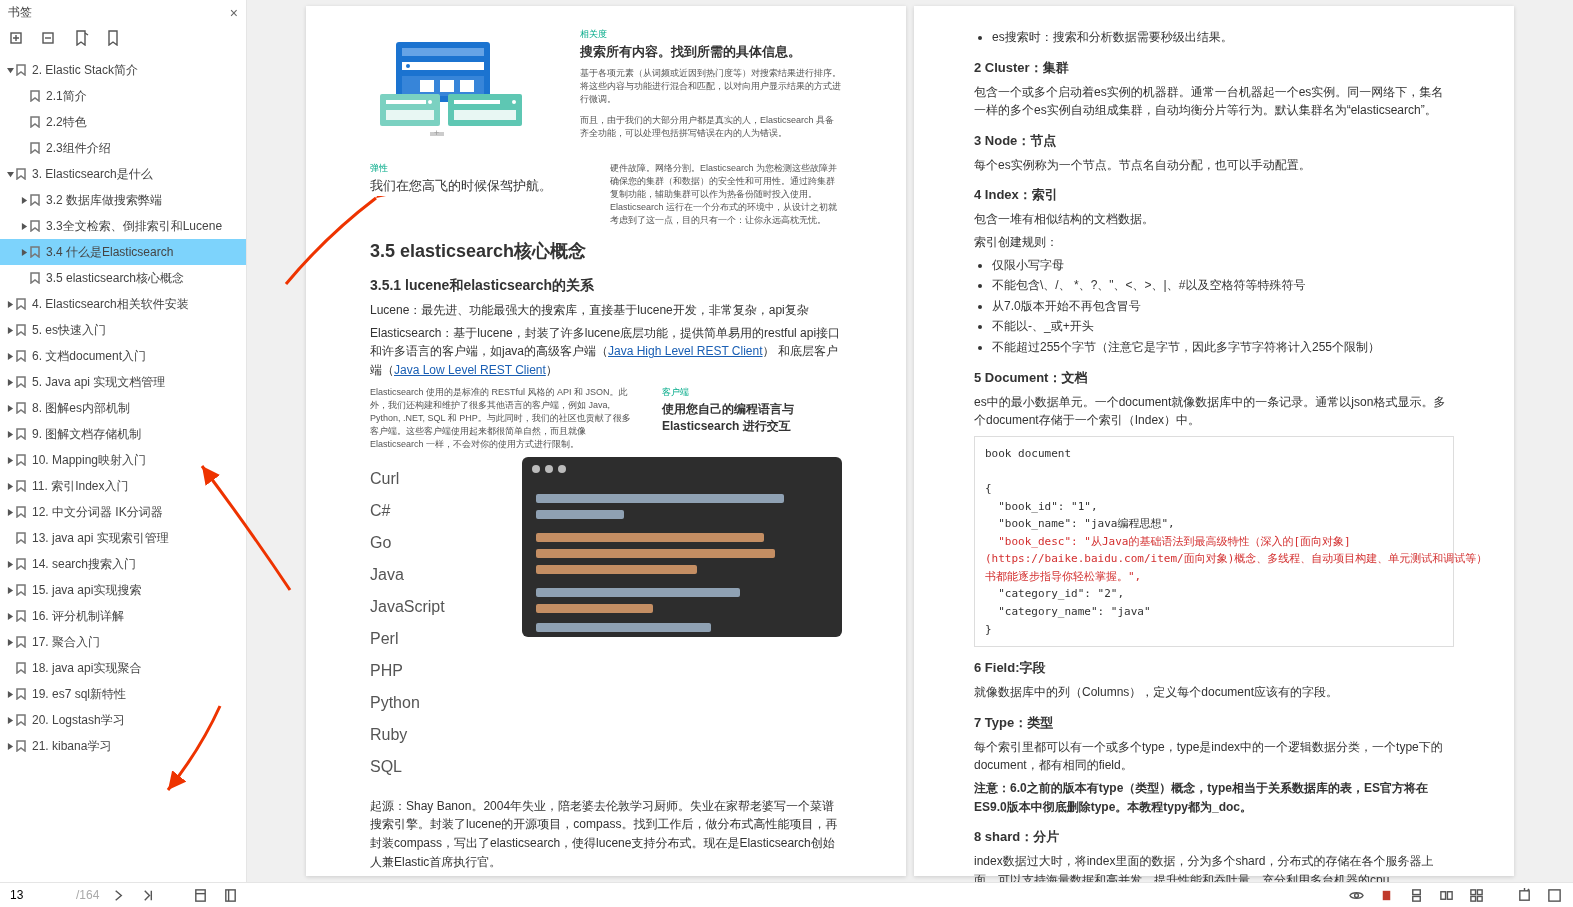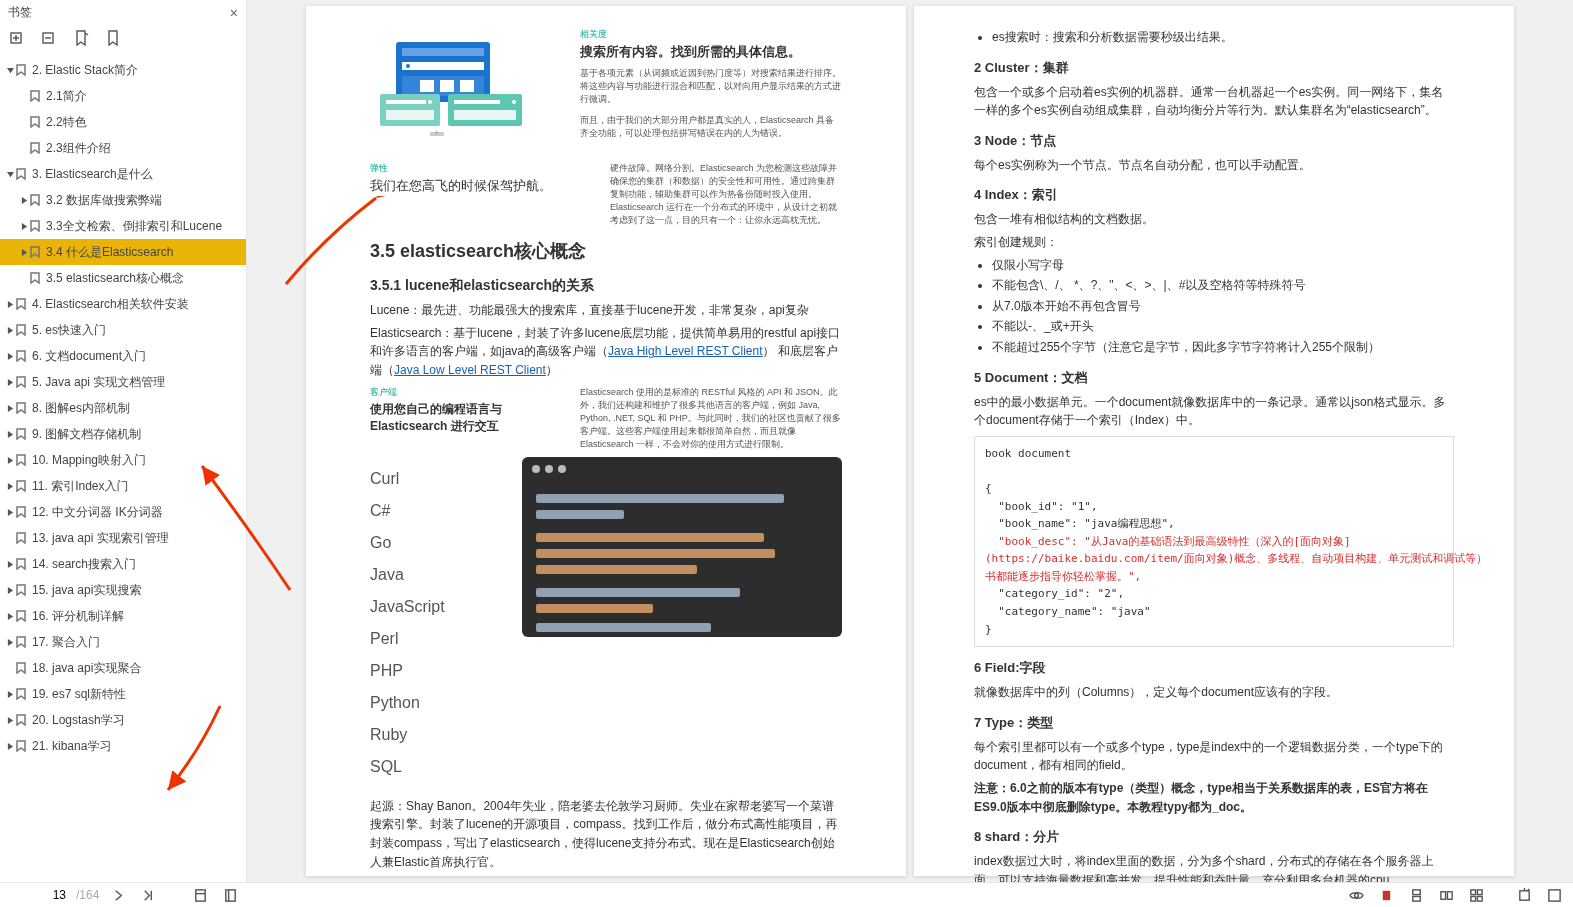--- a/index.html
+++ b/index.html
@@ -6,21 +6,21 @@
   *{box-sizing:border-box}
   
   #sidebar{position:absolute;left:0;top:0;width:247px;height:882px;border-right:1px solid #e5e5e5;background:#fff;display:flex;flex-direction:column}
   #sb-header{height:25px;display:flex;align-items:center;padding:0 8px;font-size:12px;color:#444}
   #sb-header .ttl{flex:1}
   #sb-header .x{font-size:14px;color:#666;cursor:pointer}
   #sb-tools{height:28px;display:flex;gap:16px;align-items:center;padding:4px 10px;border-bottom:0;}
   #sb-tools svg{width:16px;height:16px;stroke:#555;fill:none;stroke-width:1.4}
   #sb-list{flex:1;overflow:hidden;padding:4px 0}
   .row{display:flex;align-items:center;height:26px;font-size:12px;color:#444;white-space:nowrap;cursor:pointer}
-  .row.sel{background:#eab308}
+  .row.sel{background:#7dd3fc}
   .tri{width:8px;display:inline-flex;justify-content:center;align-items:center;color:#555}
   .tri svg{width:7px;height:7px;fill:#555}
   .bmk{width:14px;display:inline-flex;justify-content:center;align-items:center;color:#999}
   .bmk svg{width:10px;height:12px;stroke:#777;fill:none;stroke-width:1.5}
   .lbl{padding-left:4px;overflow:hidden;text-overflow:ellipsis}
   .pad0{padding-left:6px}.pad1{padding-left:20px}
 
   #pages{position:absolute;left:247px;top:0;right:0;height:882px;background:#f0f0f0;display:flex;gap:8px;align-items:flex-start;justify-content:center;padding:6px 8px}
   .page{background:#fff;width:600px;height:870px;box-shadow:0 1px 4px rgba(0,0,0,.15);position:relative;padding:18px 64px 18px 64px;font-size:12px;color:#333}
   .page.p2{padding:18px 60px 18px 60px}
@@ -42,21 +42,21 @@
   .langlist{width:130px;font-size:16px;color:#555;line-height:2;padding-top:6px}
   .codeimg{flex:1;height:180px;background:#2d2d2d;border-radius:6px;position:relative;padding:30px 14px 10px}
   .codeimg .dots{position:absolute;top:8px;left:10px;display:flex;gap:5px}
   .codeimg .dots span{width:8px;height:8px;border-radius:50%;background:#bbb}
   .codeimg .ln{height:9px;border-radius:2px;background:#d39b63;margin:7px 0}
   .codeimg .la{background:#8fa1b3}
   .codeimg .lb{background:#c48e63}
   .arrow{position:absolute;pointer-events:none}
 
   #statusbar{position:absolute;left:0;right:0;bottom:0;height:25px;border-top:1px solid #e5e5e5;background:#fff;display:flex;align-items:center;padding:0 8px;gap:8px}
-  #statusbar .pnum{width:60px;text-align:right;padding-right:2px;border:none;font-size:12px}
+  #statusbar .pnum{width:60px;padding-right:2px;border:none;font-size:12px}
   #statusbar .ptot{color:#aaa}
   #statusbar .spacer{flex:1}
   #statusbar svg{width:15px;height:15px;stroke:#555;fill:none;stroke-width:1.5}
   #statusbar .sq svg{stroke:#c0392b}
   #statusbar .btn{width:22px;height:22px;display:inline-flex;align-items:center;justify-content:center;cursor:pointer}
 </style>
 </head>
 <body>
 
 <div id="sidebar">
@@ -457,26 +457,26 @@
     </div>
 
     <h2>3.5 elasticsearch核心概念</h2>
     <h3>3.5.1 lucene和elasticsearch的关系</h3>
     <p>Lucene：最先进、功能最强大的搜索库，直接基于lucene开发，非常复杂，api复杂</p>
     <p>
       <span>Elasticsearch：基于lucene，封装了许多lucene底层功能，提供简单易用的restful api接口和许多语言的客户端，如java的高级客户端（</span><a>Java High Level REST Client</a><span>） 和底层客户端（</span><a>Java Low Level REST Client</a><span>）</span>
     </p>
 
     <div class="hero" style="margin-top:6px">
+      <div class="txt">
+        <div class="mini">Elasticsearch 使用的是标准的 RESTful 风格的 API 和 JSON。此外，我们还构建和维护了很多其他语言的客户端，例如 Java, Python, .NET, SQL 和 PHP。与此同时，我们的社区也贡献了很多客户端。这些客户端使用起来都很简单自然，而且就像 Elasticsearch 一样，不会对你的使用方式进行限制。</div>
+      </div>
       <div class="txt" style="max-width:180px">
         <div class="mini" style="color:#0a8;">客户端</div>
         <div style="font-size:12px;font-weight:700;margin:2px 0">使用您自己的编程语言与 Elasticsearch 进行交互</div>
-      </div>
-      <div class="txt">
-        <div class="mini">Elasticsearch 使用的是标准的 RESTful 风格的 API 和 JSON。此外，我们还构建和维护了很多其他语言的客户端，例如 Java, Python, .NET, SQL 和 PHP。与此同时，我们的社区也贡献了很多客户端。这些客户端使用起来都很简单自然，而且就像 Elasticsearch 一样，不会对你的使用方式进行限制。</div>
       </div>
     </div>
 
     <div class="lang-ill">
       <div class="langlist" id="langlist">
           <div>Curl</div>
           <div>C#</div>
           <div>Go</div>
           <div>Java</div>
           <div>JavaScript</div>

